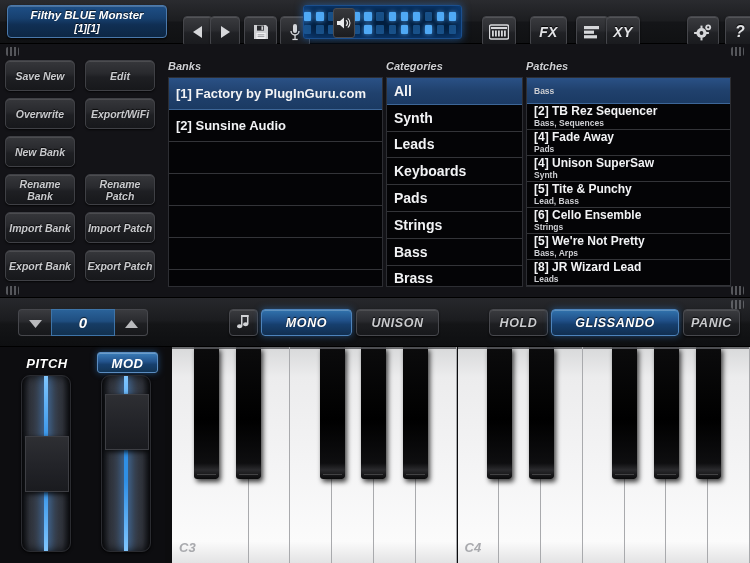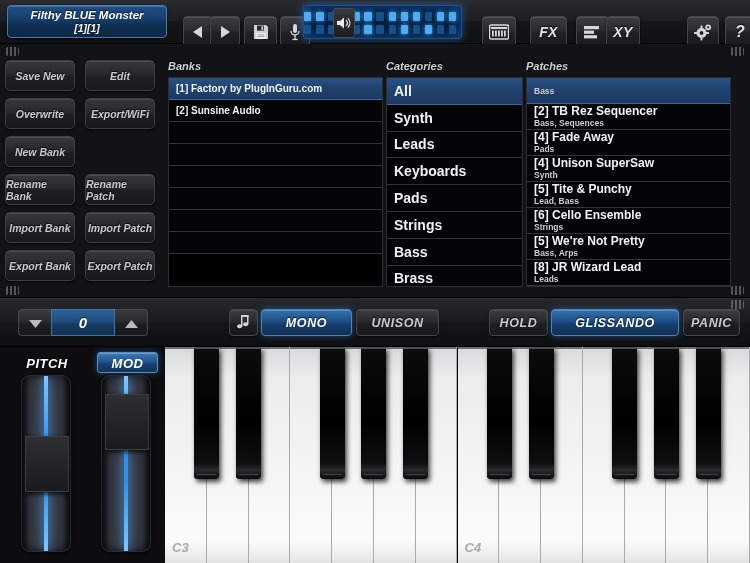--- a/index.html
+++ b/index.html
@@ -93,21 +93,21 @@
 
   
   #btn-panel { position: absolute; left: 0; top: 16px; width: 165px; height: 235px; }
   .pbtn {
     position: absolute; width: 70px; height: 31px; border-radius: 5px;
     background: linear-gradient(180deg, #36373b 0%, #292a2e 42%, #1e1f23 56%, #17181b 100%);
     border: 1px solid #3f4045;
     box-shadow: inset 0 1px 0 rgba(255,255,255,.11), 0 1px 2px rgba(0,0,0,.75);
     display: flex; align-items: center; justify-content: center;
     color: #c9cacd; font-style: italic; font-weight: bold; font-size: 10.5px;
-    text-shadow: 0 -1px 1px rgba(0,0,0,.85); cursor: pointer; 
+    text-shadow: 0 -1px 1px rgba(0,0,0,.85); cursor: pointer; text-align: center;
   }
   .pcol-a { left: 5px; } .pcol-b { left: 85px; }
   .prow-0 { top: 0px; } .prow-1 { top: 38px; } .prow-2 { top: 76px; }
   .prow-3 { top: 114px; } .prow-4 { top: 152px; } .prow-5 { top: 190px; }
 
   
   .col-head {
     position: absolute; top: 16px; height: 17px;
     color: #cfd0d4; font-style: italic; font-weight: bold; font-size: 11px;
     text-align: left; text-shadow: 0 -1px 1px #000;
@@ -127,21 +127,21 @@
   .row {
     position: relative; background: #040406;
     border-bottom: 1px solid #333438;
     color: #f2f3f5; font-weight: bold; cursor: pointer;
     padding: 0 7px; display: flex; flex-direction: column; justify-content: center;
   }
   .row.sel {
     background: linear-gradient(180deg, #2a5186 0%, #20416d 50%, #1b3a63 100%);
     border-bottom-color: #3d6697;
   }
-  #list-banks .row { height: 22px; font-size: 10px; }
+  #list-banks .row { height: 32px; font-size: 13px; }
   #list-cats  .row { height: 26.8px; font-size: 14px; }
   #list-patch .row { height: 26px; padding-top: 1px; }
   #list-patch .pname { font-size: 12px; line-height: 13px; }
   #list-patch .pcat { font-size: 8.5px; line-height: 11px; color: #cdced2; font-weight: bold; }
   .row.sel .pcat { color: #e6eaf0; }
   .row.empty { cursor: default; }
 
   
   #perfbar {
     position: absolute; left: 0; top: 297px; width: 750px; height: 50px;
@@ -520,21 +520,21 @@
   <div class="wheel" id="wheel-pitch">
     <div class="beam"></div>
     <div class="thumb"></div>
   </div>
   <div class="wheel" id="wheel-mod">
     <div class="beam"></div>
     <div class="thumb"></div>
   </div>
 
   <div id="keyboard">
-      <div class="wkey" style="left: 0px; width: 41.7857px;">
+      <div class="wkey" style="left: 7px; width: 41.7857px;">
         <span class="kname">C3</span>
       </div>
       <div class="wkey" style="left: 41.7857px; width: 41.7857px;"></div>
       <div class="wkey" style="left: 83.5714px; width: 41.7857px;"></div>
       <div class="wkey" style="left: 125.357px; width: 41.7857px;"></div>
       <div class="wkey" style="left: 167.143px; width: 41.7857px;"></div>
       <div class="wkey" style="left: 208.929px; width: 41.7857px;"></div>
       <div class="wkey" style="left: 250.714px; width: 41.7857px;"></div>
       <div class="wkey" style="left: 292.5px; width: 41.7857px;">
         <span class="kname">C4</span>

